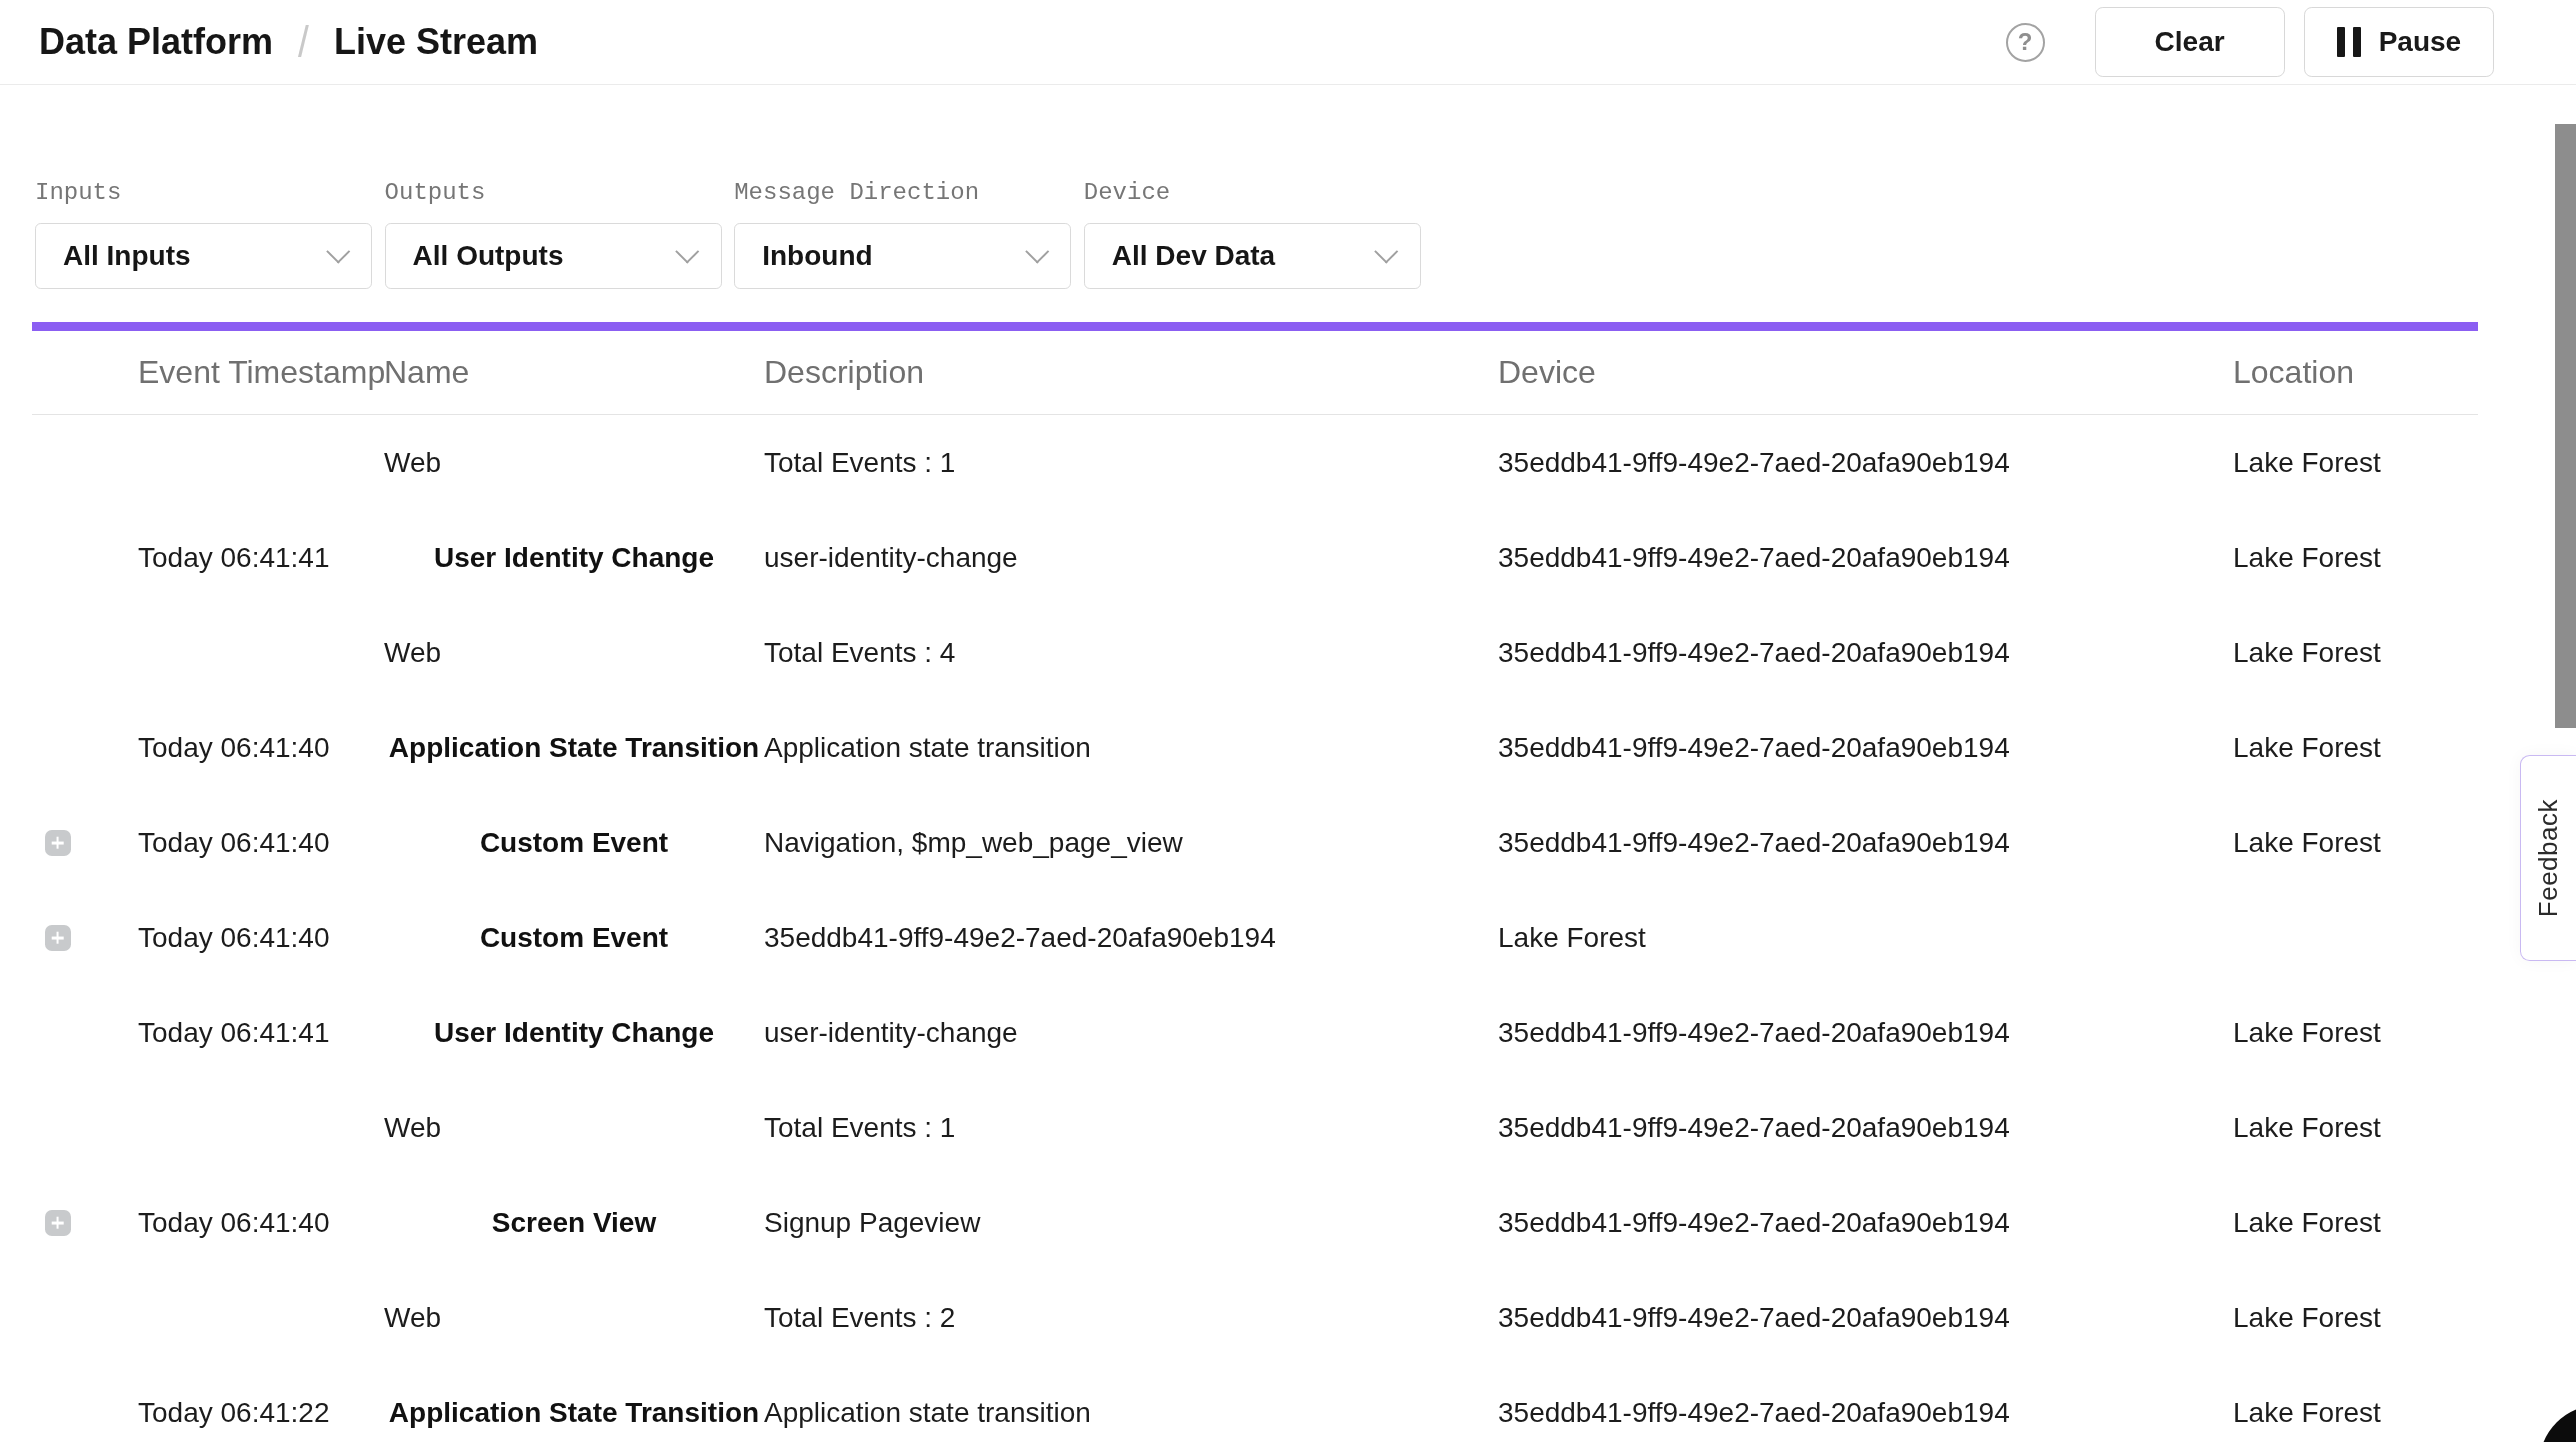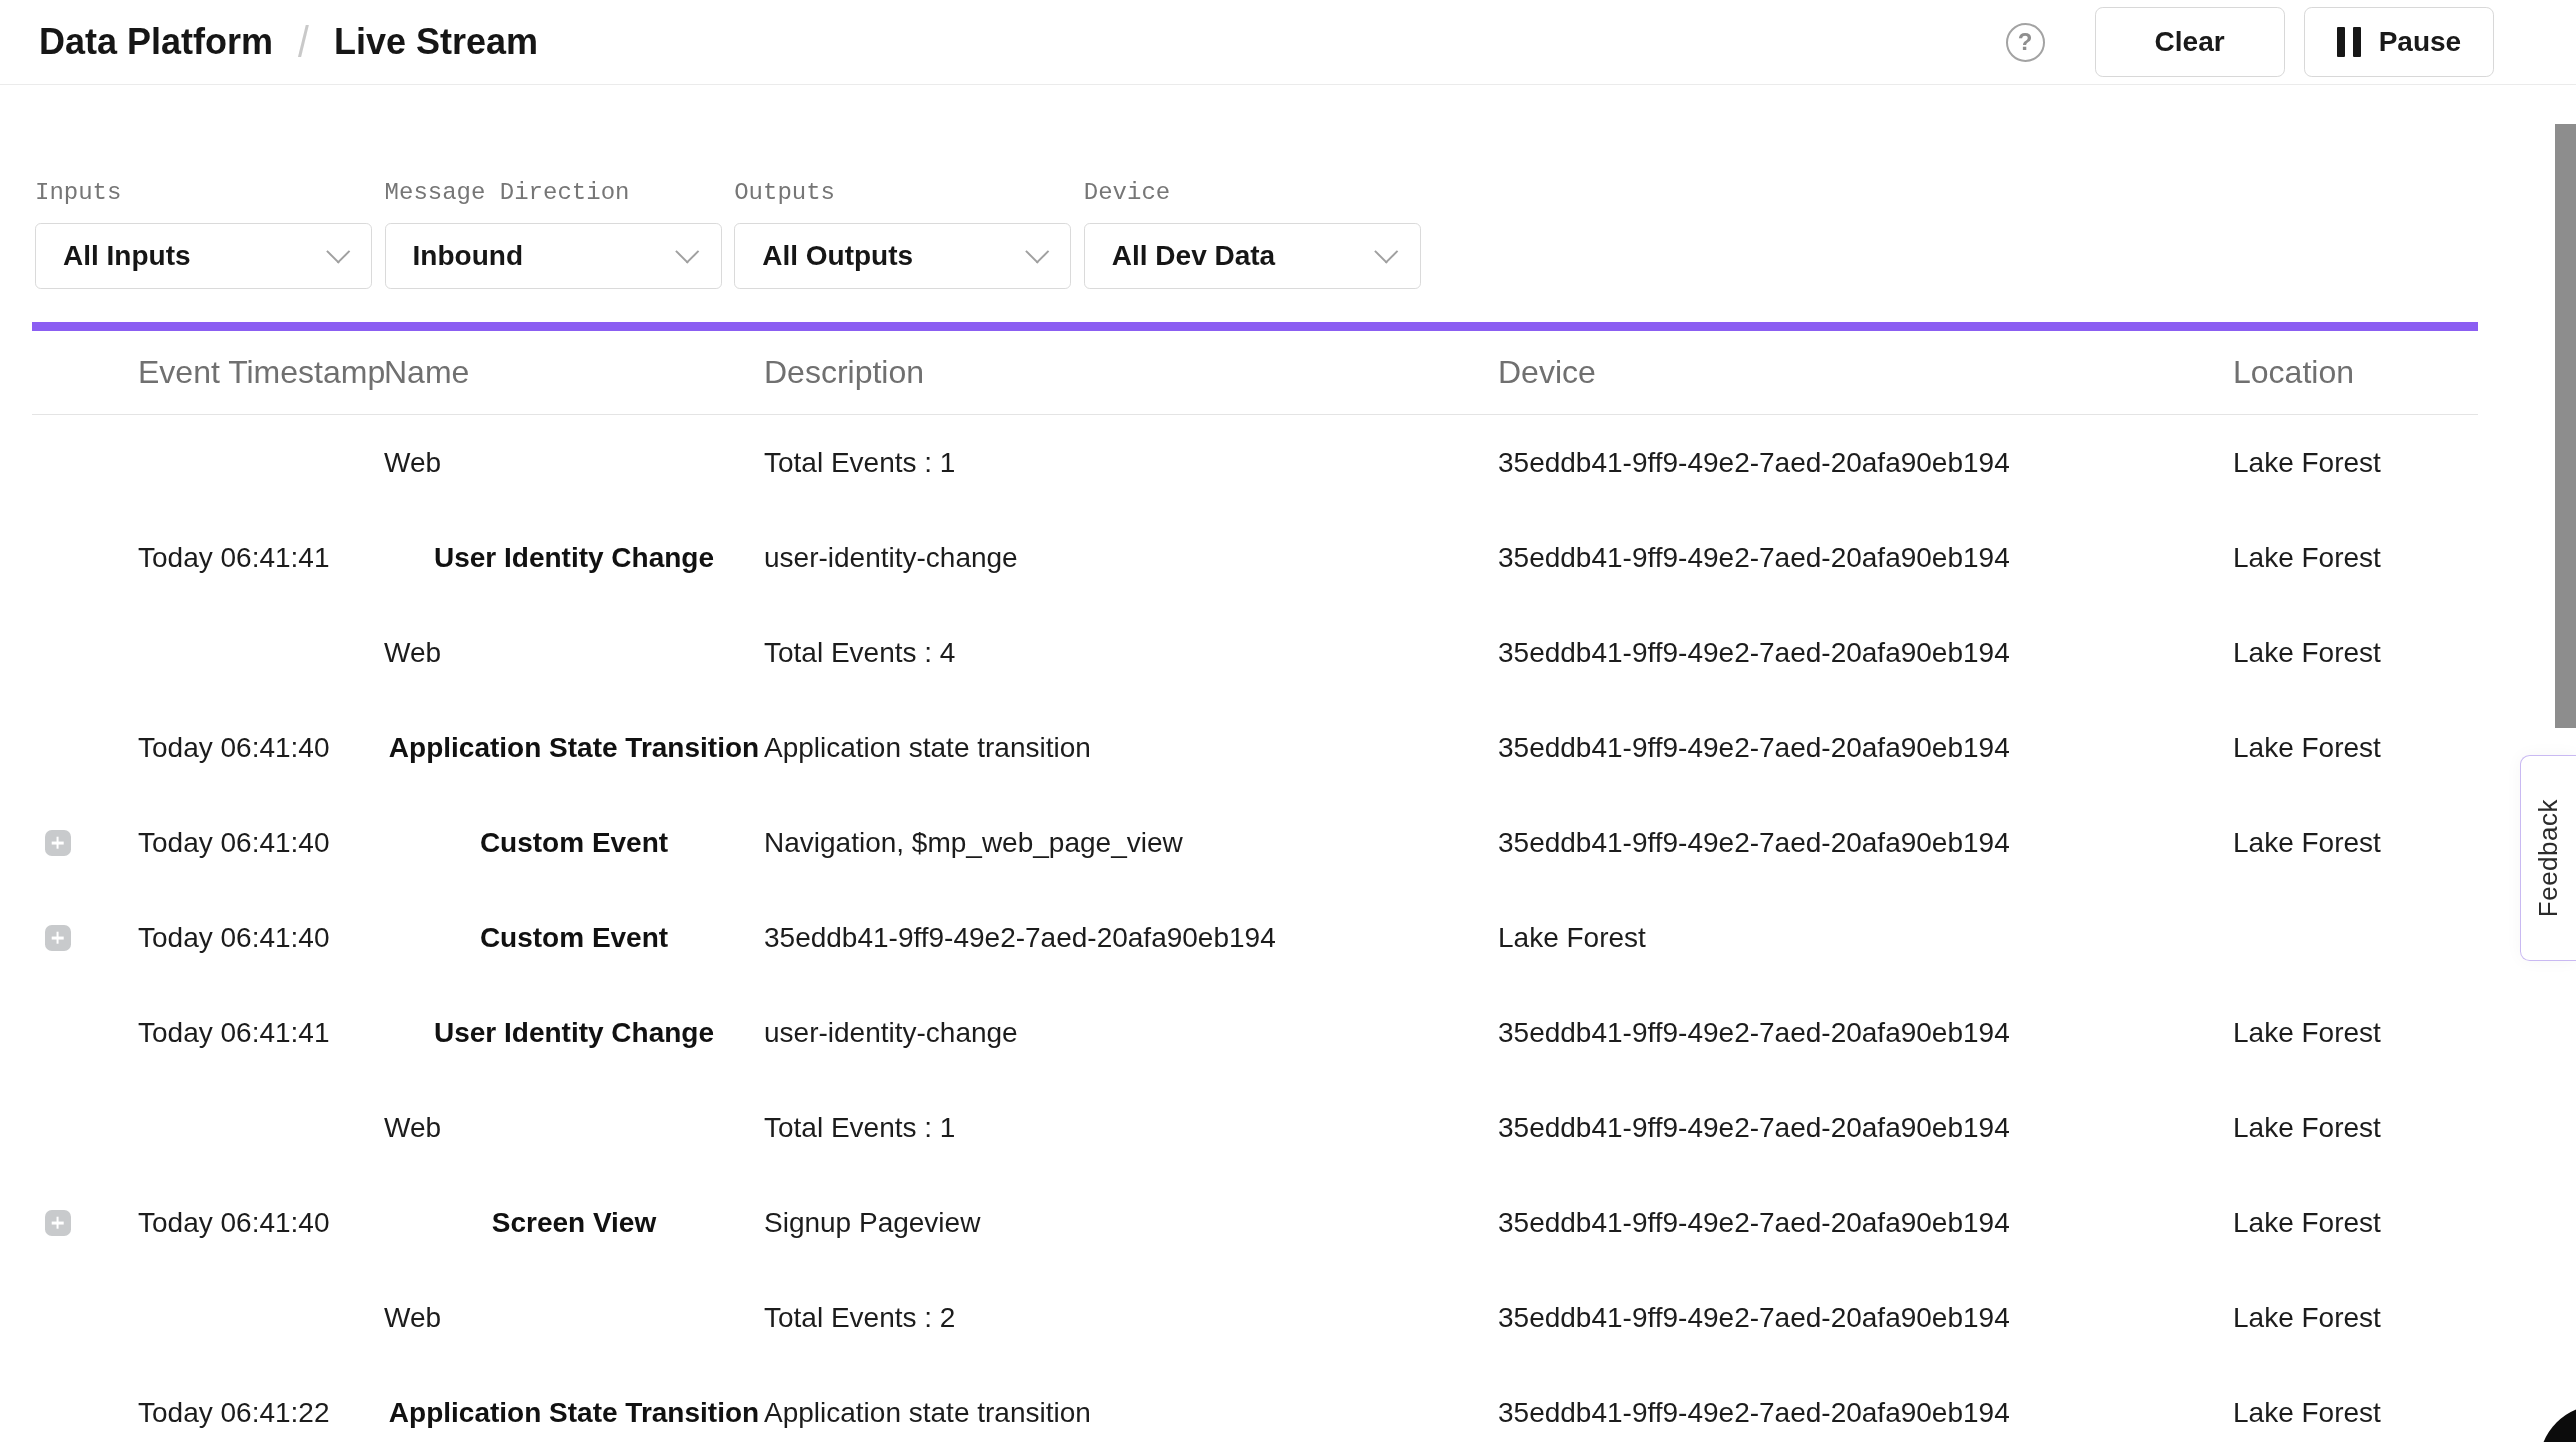--- a/index.html
+++ b/index.html
@@ -123,30 +123,30 @@
 
   <div class="filters">
     <div class="filter-group">
       <div class="filter-label">Inputs</div>
       <div class="select">
         <span>All Inputs</span>
         <span class="chevron"></span>
       </div>
     </div>
     <div class="filter-group">
+      <div class="filter-label">Outputs</div>
+      <div class="select">
+        <span>All Outputs</span>
+        <span class="chevron"></span>
+      </div>
+    </div>
+    <div class="filter-group">
       <div class="filter-label">Message Direction</div>
       <div class="select">
         <span>Inbound</span>
-        <span class="chevron"></span>
-      </div>
-    </div>
-    <div class="filter-group">
-      <div class="filter-label">Outputs</div>
-      <div class="select">
-        <span>All Outputs</span>
         <span class="chevron"></span>
       </div>
     </div>
     <div class="filter-group">
       <div class="filter-label">Device</div>
       <div class="select">
         <span>All Dev Data</span>
         <span class="chevron"></span>
       </div>
     </div>

